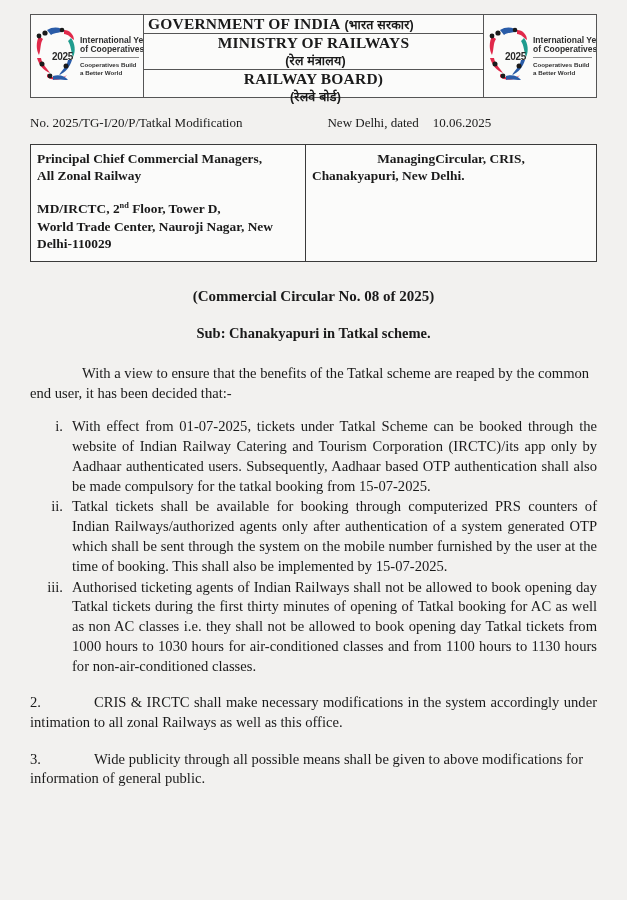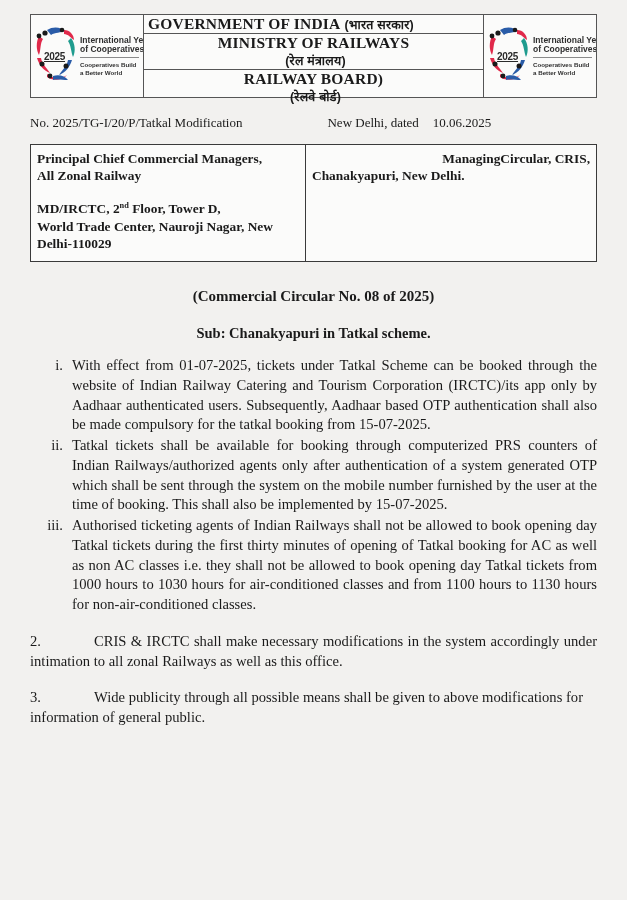--- a/index.html
+++ b/index.html
@@ -54,28 +54,27 @@
   }
   .logo-mark {
     position: relative;
     width: 46px;
     height: 64px;
     flex: 0 0 46px;
   }
   .logo-mark svg { display: block; }
   .logo-year {
     position: absolute;
-    left: 11px;
+    left: 19px;
     top: 27px;
     font-family: "Liberation Sans", sans-serif;
     font-size: 10px;
     font-weight: 700;
     color: #2b2b2b;
     letter-spacing: -0.3px;
-    text-decoration: underline;
   }
   .logo-text {
     flex: 1 1 auto;
     min-width: 0;
     font-family: "Liberation Sans", sans-serif;
     color: #2f2f2f;
     line-height: 1.08;
   }
   .logo-t1 {
     font-size: 8.5px;
@@ -145,21 +144,21 @@
     line-height: 1.32;
   }
   .addr-cell.left {
     flex: 0 0 275px;
     border-right: 1.5px solid #3a3a3a;
   }
   .addr-cell.right { flex: 1 1 auto; }
   .addr-spacer { height: 15px; }
   .addr-justify {
     display: flex;
-    justify-content: flex-end;
+    justify-content: center;
   }
   sup {
     font-size: 0.62em;
     vertical-align: super;
     line-height: 0;
   }
 
   
   .circ-title {
     text-align: center;
@@ -330,20 +329,21 @@
         <span>Circular, CRIS,</span>
       </div>
       <div>Chanakyapuri, New Delhi.</div>
     </div>
   </div>
 
   <div class="circ-title">(Commercial Circular No.  08 of 2025)</div>
 
   <div class="subject">Sub:  Chanakyapuri in Tatkal scheme.</div>
 
+  <div class="intro intro-last">With a view to ensure that the benefits of the Tatkal scheme are reaped by the common end user, it has been decided that:-</div>
 
   <ol class="roman">
     <li>
       <span class="marker">i.</span>
       <span>With effect from 01-07-2025, tickets under Tatkal Scheme can be booked through the website of Indian Railway Catering and Tourism Corporation (IRCTC)/its app only by Aadhaar authenticated users. Subsequently, Aadhaar based OTP authentication shall also be made compulsory for the tatkal booking from 15-07-2025.</span>
     </li>
     <li>
       <span class="marker">ii.</span>
       <span>Tatkal tickets shall be available for booking through computerized PRS counters of Indian Railways/authorized agents only after authentication of a system generated OTP which shall be sent through the system on the mobile number furnished by the user at the time of booking. This shall also be implemented by 15-07-2025.</span>
     </li>

